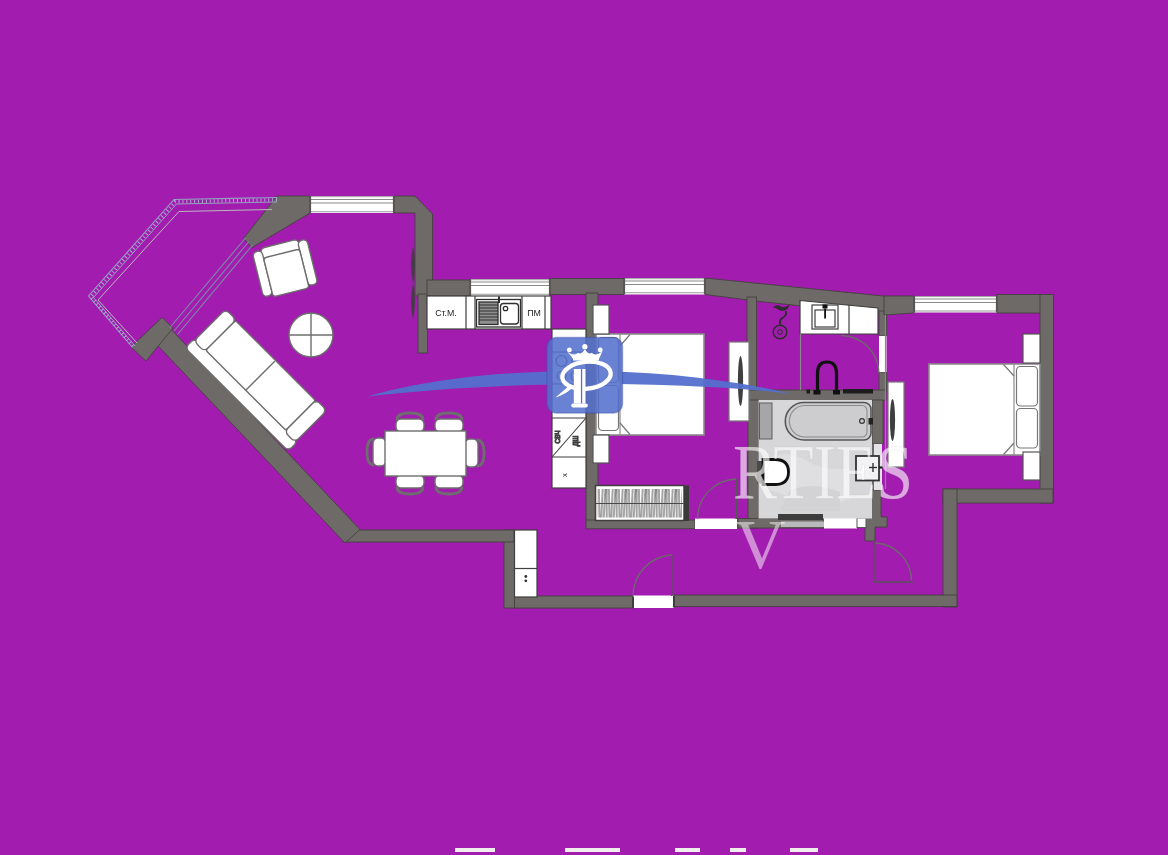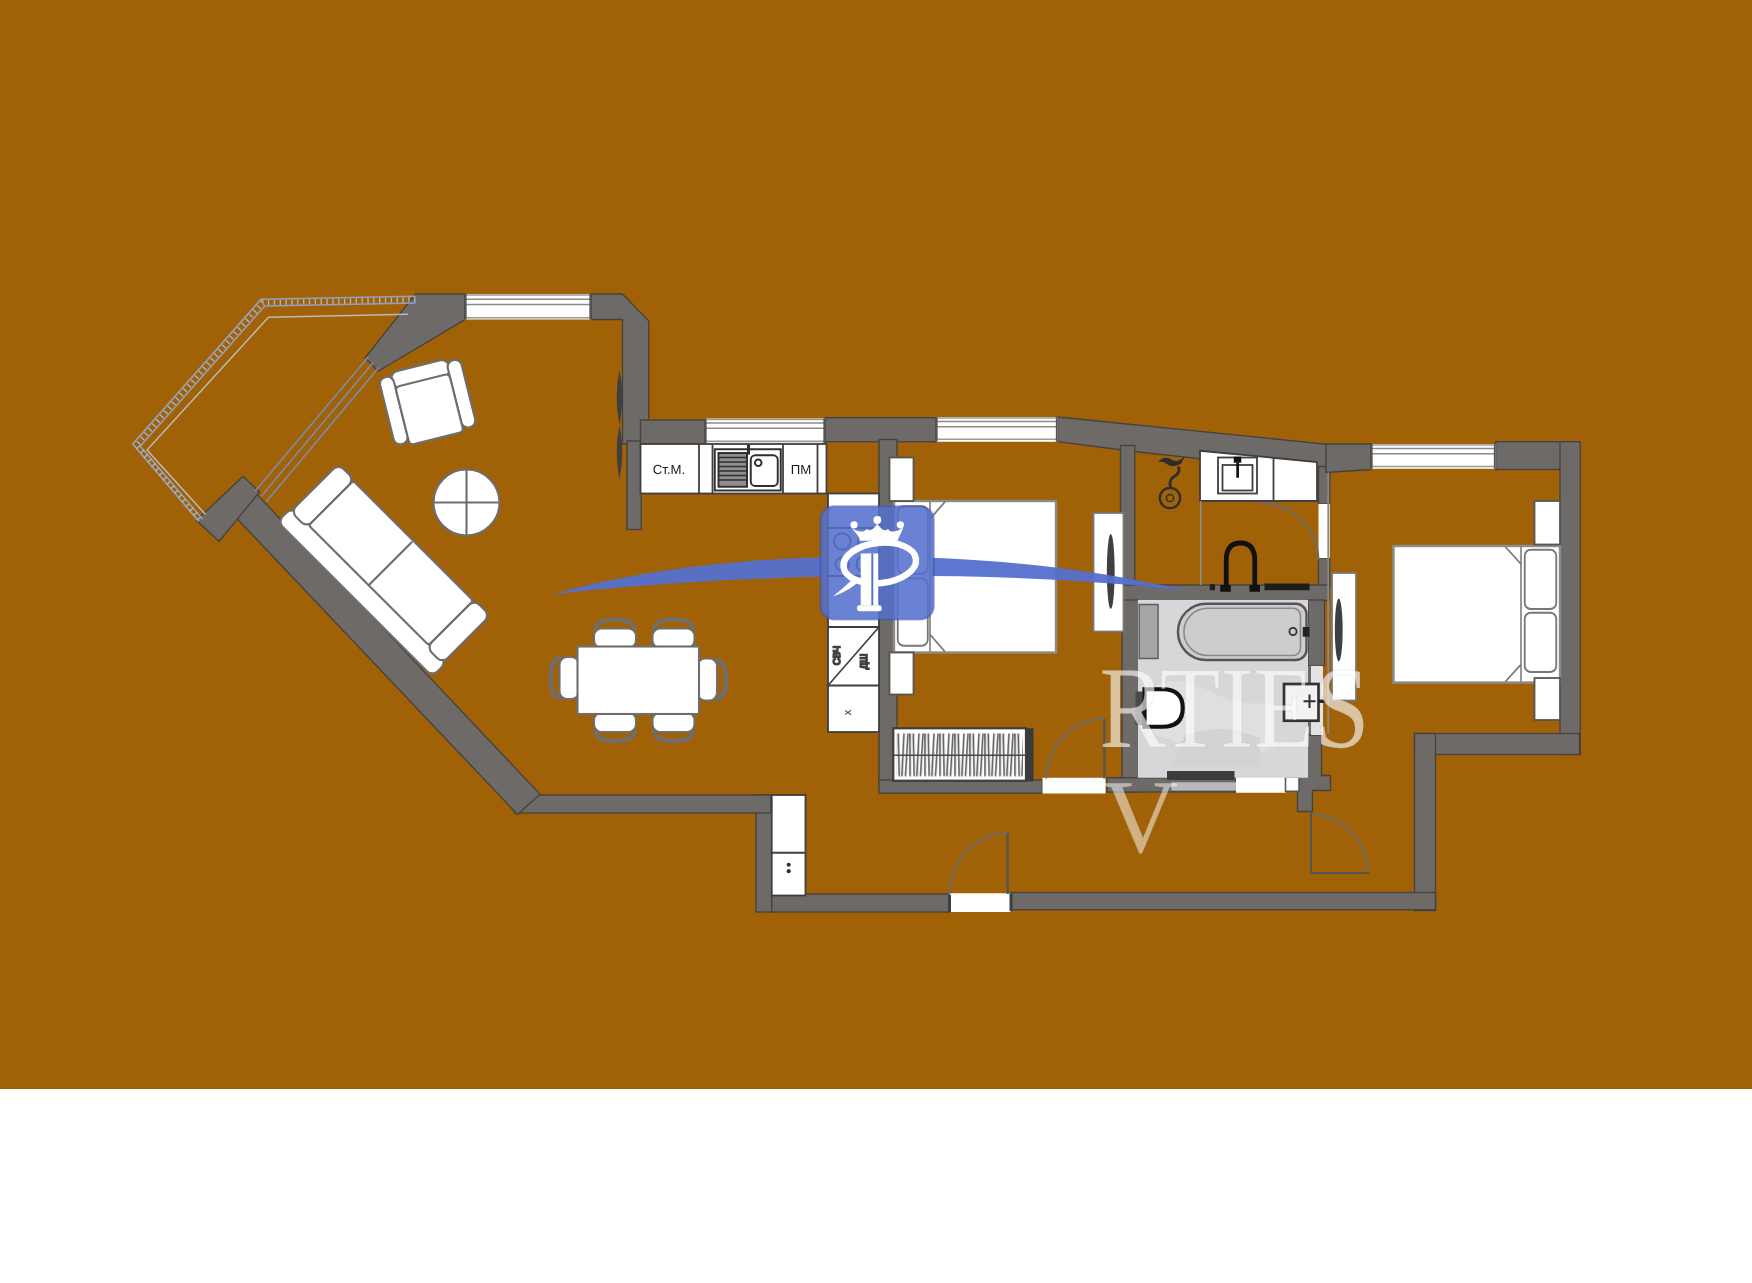--- a/index.html
+++ b/index.html
@@ -1,16 +1,16 @@
 <!DOCTYPE html>
 <html><head>
 <meta charset="utf-8">
 <style>
   html,body{margin:0;padding:0;background:#ffffff;}
-  #page{position:relative;width:1168px;height:726px;background:#a16207;overflow:hidden;
+  #page{position:relative;width:1168px;height:855px;background:#a21caf;overflow:hidden;
         font-family:"Liberation Sans", sans-serif;}
   svg{position:absolute;left:0;top:0;}
 </style>
 </head>
 <body>
 <div id="page">
 <svg width="1168" height="855" viewBox="0 0 1168 855">
 <defs>
   <clipPath id="swclip">
     <rect x="0" y="0" width="548.5" height="855"></rect>

